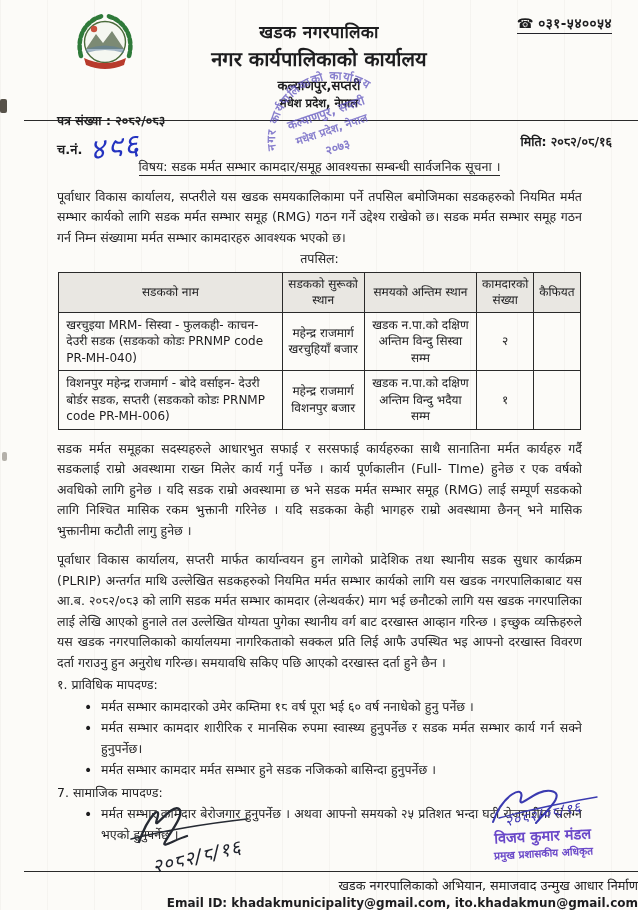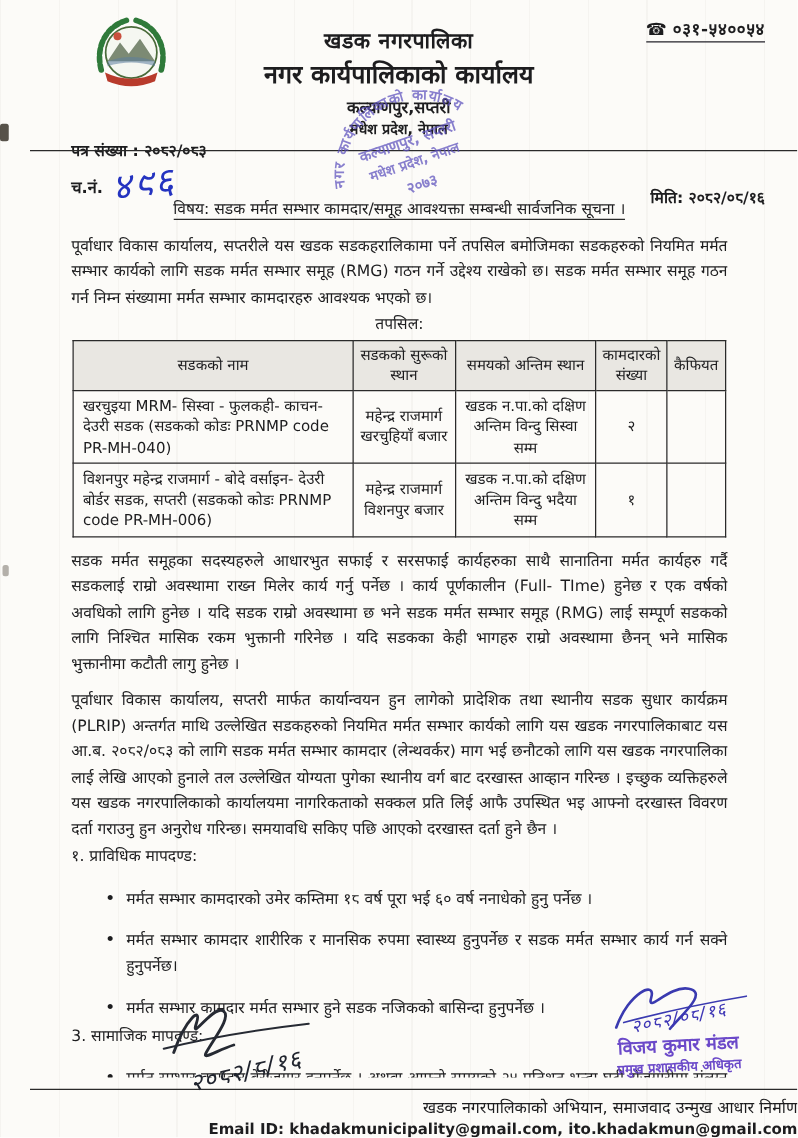--- a/index.html
+++ b/index.html
@@ -25,38 +25,38 @@
   .head-center{ position:absolute; left:0; right:0; top:20px; text-align:center; }
   .h1{ font-size:17px; font-weight:700; letter-spacing:.4px; }
   .h2{ font-size:20px; font-weight:700; margin-top:2px; }
   .h3{ font-size:13px; font-weight:700; margin-top:4px; }
   .h4{ font-size:11.5px; font-weight:700; margin-top:1px; }
   .letter-no{ position:absolute; left:57px; top:112px; font-size:12.5px; font-weight:700; }
   .rule1{ position:absolute; left:24px; right:0; top:120px; border-top:1.6px solid #2a2a2a; }
   .ref{ position:absolute; left:57px; top:123px; font-size:13px; font-weight:700; }
   .hand-blue{ display:inline-block; font-size:29px; font-weight:400; color:#2433c0;
               transform:rotate(-7deg) translateY(3px); margin-left:7px; letter-spacing:2px; font-style:italic; }
-  .date{ position:absolute; right:26px; top:149px; font-size:12.5px; font-weight:700; }
+  .date{ position:absolute; right:26px; top:133px; font-size:12.5px; font-weight:700; }
   .stamp{ position:absolute; left:243px; top:55px; opacity:.72; pointer-events:none; }
 
   
   .doc-body{ position:absolute; left:57px; right:56px; top:153px; bottom:48px;
              font-size:12.5px; line-height:20.5px; overflow:hidden; }
   .subject{ text-align:center; margin-top:4px; }
   .subject span{ border-bottom:1.2px solid #2a2a2a; padding-bottom:1px; }
   .para{ text-align:justify; margin-top:9px; }
   .tapasil{ text-align:center; margin-top:1px; }
   table{ width:99.5%; margin:2px auto 0; border-collapse:collapse; font-size:12px; line-height:16.5px; }
   th,td{ border:1.4px solid #2a2a2a; padding:3px 5px; vertical-align:middle; text-align:center; }
   th{ background:#e9e7e2; font-weight:400; }
   td.cell-name{ text-align:left; padding:4px 7px; }
   .col-name{width:44%;} .col-start{width:16%;} .col-end{width:22%;} .col-count{width:10%;} .col-rem{width:8%;}
   .crit-title{ margin-top:2px; }
   ul.crit{ list-style:none; padding-left:44px; }
-  ul.crit li{ position:relative; margin-top:13px; text-align:justify; }
+  ul.crit li{ position:relative; margin-top:1px; text-align:justify; }
   ul.crit li::before{ content:"\2022"; position:absolute; left:-17px; top:0; font-size:14px; }
 
   
   .sig-left{ position:absolute; left:125px; top:798px; z-index:3; }
   .sig-left .sig-date{ font-size:19px; font-style:italic; color:#20242e;
                        transform:rotate(-13deg); margin:-16px 0 0 26px; letter-spacing:1px; }
   .sig-right{ position:absolute; right:6px; top:782px; width:178px; text-align:center; z-index:3; }
   .sig-right .sig-date2{ font-size:14px; font-style:italic; color:#3d35b5;
                          transform:rotate(-11deg); margin:-34px 0 2px 0; letter-spacing:1px; }
   .officer{ transform:rotate(-3deg); color:#6b49c9; }
@@ -118,21 +118,21 @@
       <text x="84" y="79" text-anchor="middle" font-size="11" font-weight="bold">मधेश प्रदेश, नेपाल</text>
       <text x="84" y="98" text-anchor="middle" font-size="12" font-weight="bold">२०७३</text>
     </g>
   </svg>
 
   <main class="doc-body">
     <div class="subject">
       <span>विषय: सडक मर्मत सम्भार कामदार/समूह आवश्यक्ता सम्बन्धी सार्वजनिक सूचना ।</span>
     </div>
 
-    <p class="para">पूर्वाधार विकास कार्यालय, सप्तरीले यस खडक सडकहरालिकामा पर्ने तपसिल बमोजिमका सडकहरुको नियमित मर्मत सम्भार कार्यको लागि सडक मर्मत सम्भार समूह (RMG) गठन गर्ने उद्देश्य राखेको छ।  सडक मर्मत सम्भार समूह गठन गर्न निम्न संख्यामा मर्मत सम्भार कामदारहरु आवश्यक भएको छ।</p>
+    <p class="para">पूर्वाधार विकास कार्यालय, सप्तरीले यस खडक समयकालिकामा पर्ने तपसिल बमोजिमका सडकहरुको नियमित मर्मत सम्भार कार्यको लागि सडक मर्मत सम्भार समूह (RMG) गठन गर्ने उद्देश्य राखेको छ।  सडक मर्मत सम्भार समूह गठन गर्न निम्न संख्यामा मर्मत सम्भार कामदारहरु आवश्यक भएको छ।</p>
 
     <div class="tapasil">तपसिल:</div>
 
     <table>
       <colgroup>
         <col class="col-name">
           <col class="col-start">
           <col class="col-end">
           <col class="col-count">
           <col class="col-rem">
@@ -167,21 +167,21 @@
     <p class="para">सडक मर्मत समूहका सदस्यहरुले आधारभुत सफाई र सरसफाई कार्यहरुका साथै सानातिना मर्मत कार्यहरु गर्दै सडकलाई राम्रो अवस्थामा राख्न मिलेर कार्य गर्नु पर्नेछ ।  कार्य पूर्णकालीन (Full- TIme) हुनेछ र एक वर्षको अवधिको लागि हुनेछ ।  यदि सडक राम्रो अवस्थामा छ भने सडक मर्मत सम्भार समूह (RMG) लाई सम्पूर्ण सडकको लागि निश्चित मासिक रकम भुक्तानी गरिनेछ ।  यदि सडकका केही भागहरु राम्रो अवस्थामा छैनन् भने मासिक भुक्तानीमा कटौती लागु हुनेछ ।</p>
     <p class="para">पूर्वाधार विकास कार्यालय, सप्तरी मार्फत कार्यान्वयन हुन लागेको प्रादेशिक तथा स्थानीय सडक सुधार कार्यक्रम (PLRIP) अन्तर्गत माथि उल्लेखित सडकहरुको नियमित मर्मत सम्भार कार्यको लागि यस खडक नगरपालिकाबाट यस आ.ब. २०८२/०८३ को लागि सडक मर्मत सम्भार कामदार (लेन्थवर्कर) माग भई छनौटको लागि यस खडक नगरपालिका लाई लेखि आएको हुनाले तल उल्लेखित योग्यता पुगेका स्थानीय वर्ग बाट दरखास्त आव्हान गरिन्छ ।  इच्छुक व्यक्तिहरुले यस खडक नगरपालिकाको कार्यालयमा नागरिकताको सक्कल प्रति लिई आफै उपस्थित भइ आफ्नो दरखास्त विवरण दर्ता गराउनु हुन अनुरोध गरिन्छ।  समयावधि सकिए पछि आएको दरखास्त दर्ता हुने छैन ।</p>
 
     <div class="crit-title">१. प्राविधिक मापदण्ड:</div>
     <ul class="crit">
       <li>मर्मत सम्भार कामदारको उमेर कम्तिमा १८ वर्ष पूरा भई ६० वर्ष ननाधेको हुनु पर्नेछ ।</li>
       <li>मर्मत सम्भार कामदार शारीरिक र मानसिक रुपमा स्वास्थ्य हुनुपर्नेछ र सडक मर्मत सम्भार कार्य गर्न सक्ने हुनुपर्नेछ।</li>
       <li>मर्मत सम्भार कामदार मर्मत सम्भार हुने सडक नजिकको बासिन्दा हुनुपर्नेछ ।</li>
     </ul>
 
-    <div class="crit-title">3. सामाजिक मापदण्ड:</div>
+    <div class="crit-title">7. सामाजिक मापदण्ड:</div>
     <ul class="crit">
       <li>मर्मत सम्भार कामदार बेरोजगार हुनुपर्नेछ ।  अथवा आफ्नो समयको २५ प्रतिशत भन्दा घटी रोजगारीमा संलग्न भएको हुनुपर्नेछ ।</li>
     </ul>
   </main>
 
   <div class="footer">
     <div class="slogan">खडक नगरपालिकाको अभियान, समाजवाद उन्मुख आधार निर्माण</div>
     <div class="contact">
       <span>Email ID:</span>
       <span>khadakmunicipality@gmail.com, ito.khadakmun@gmail.com</span>

